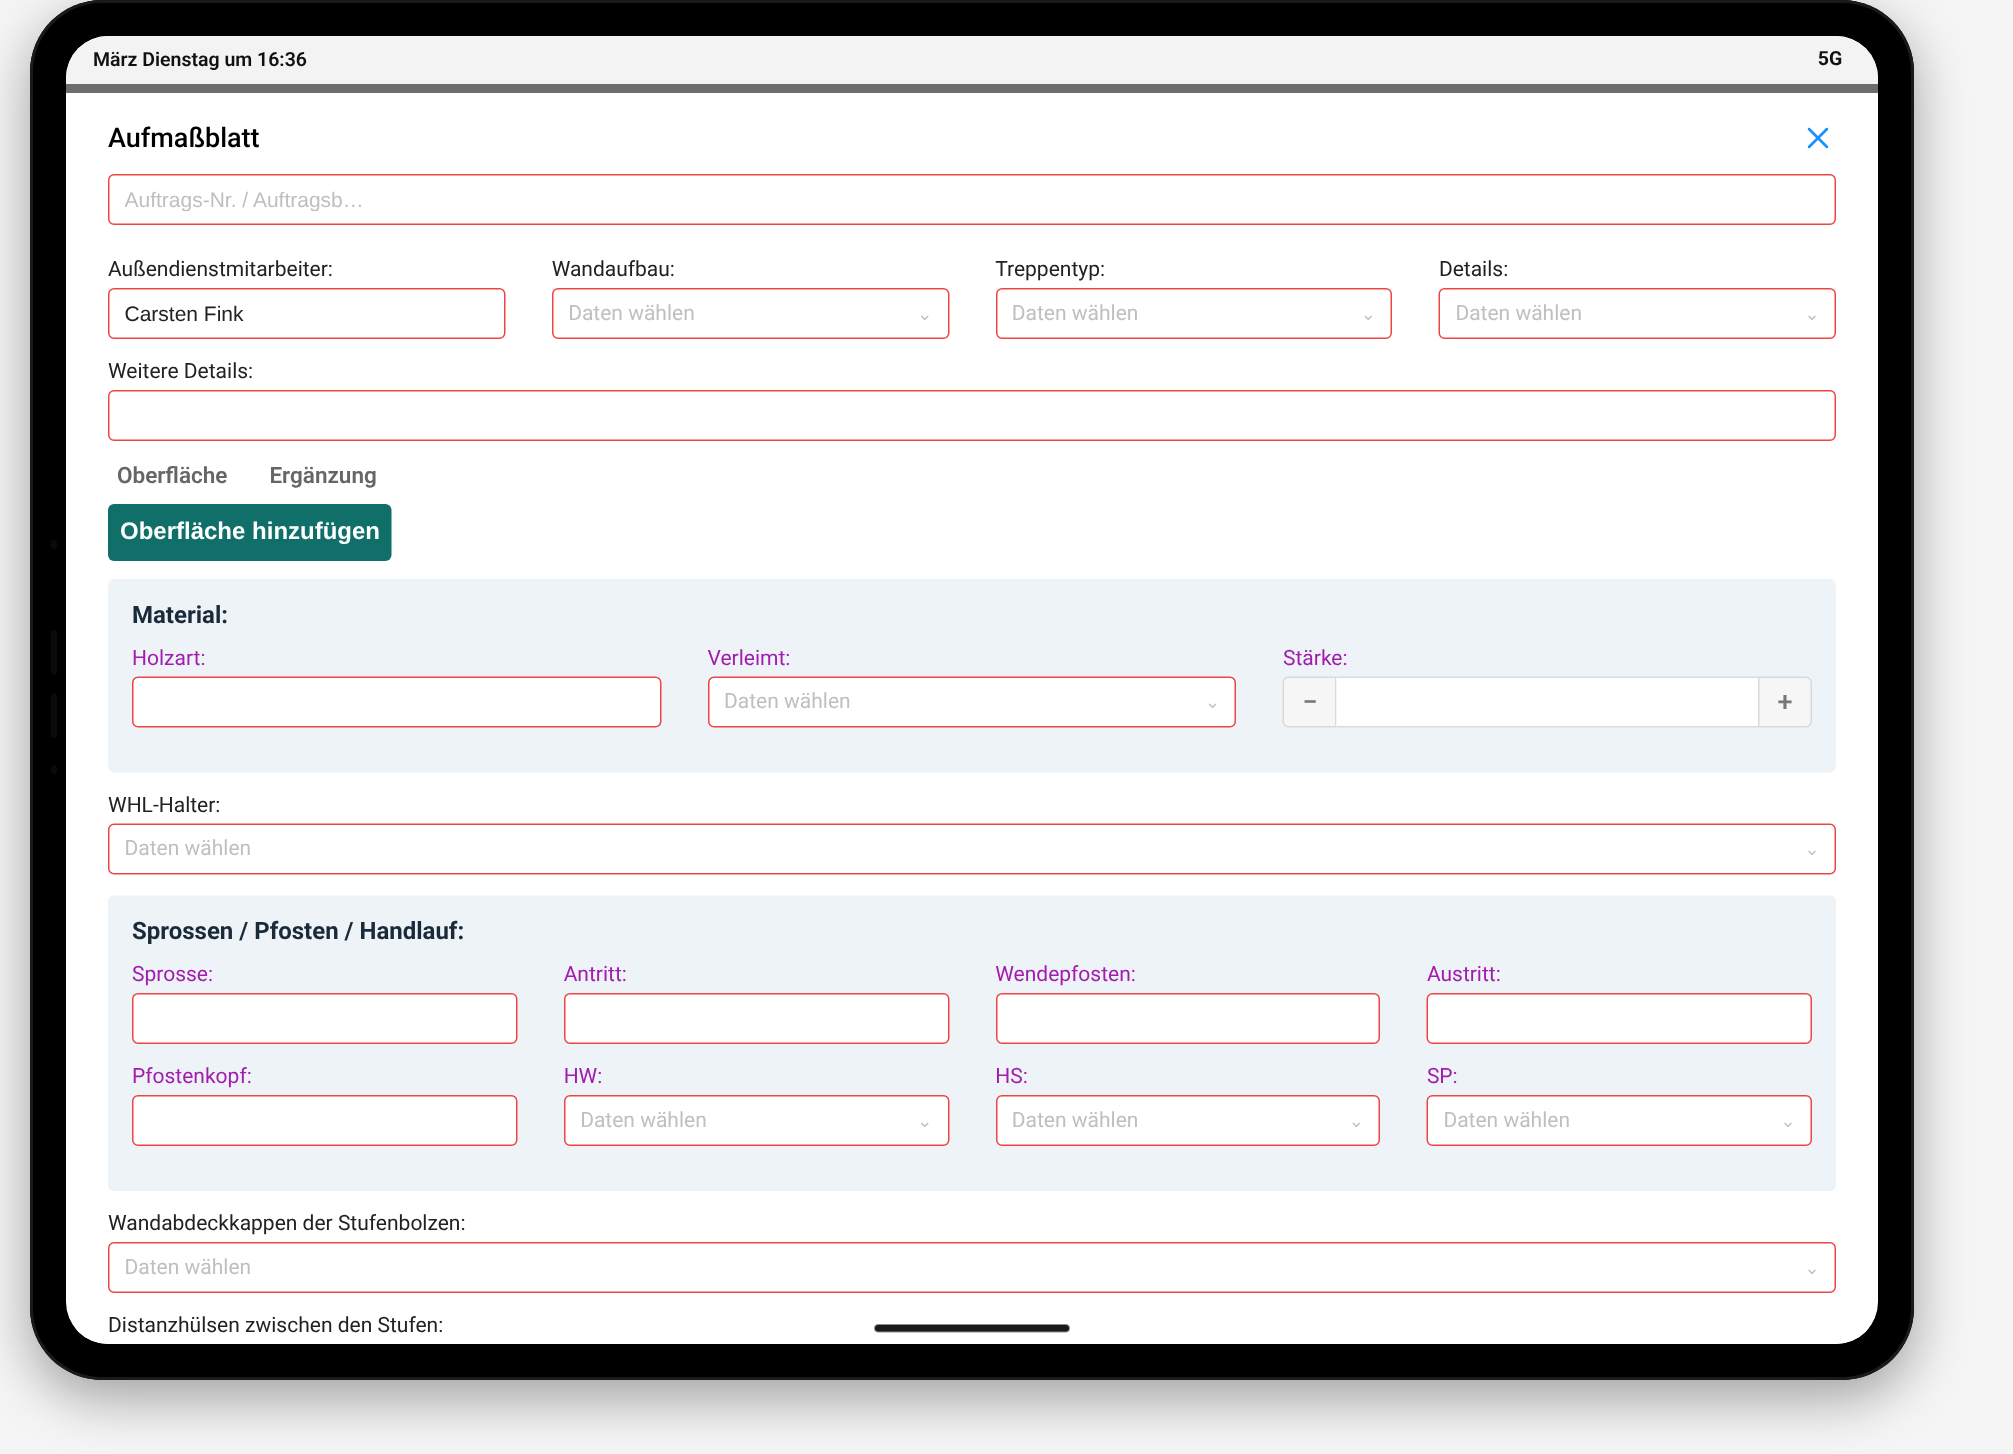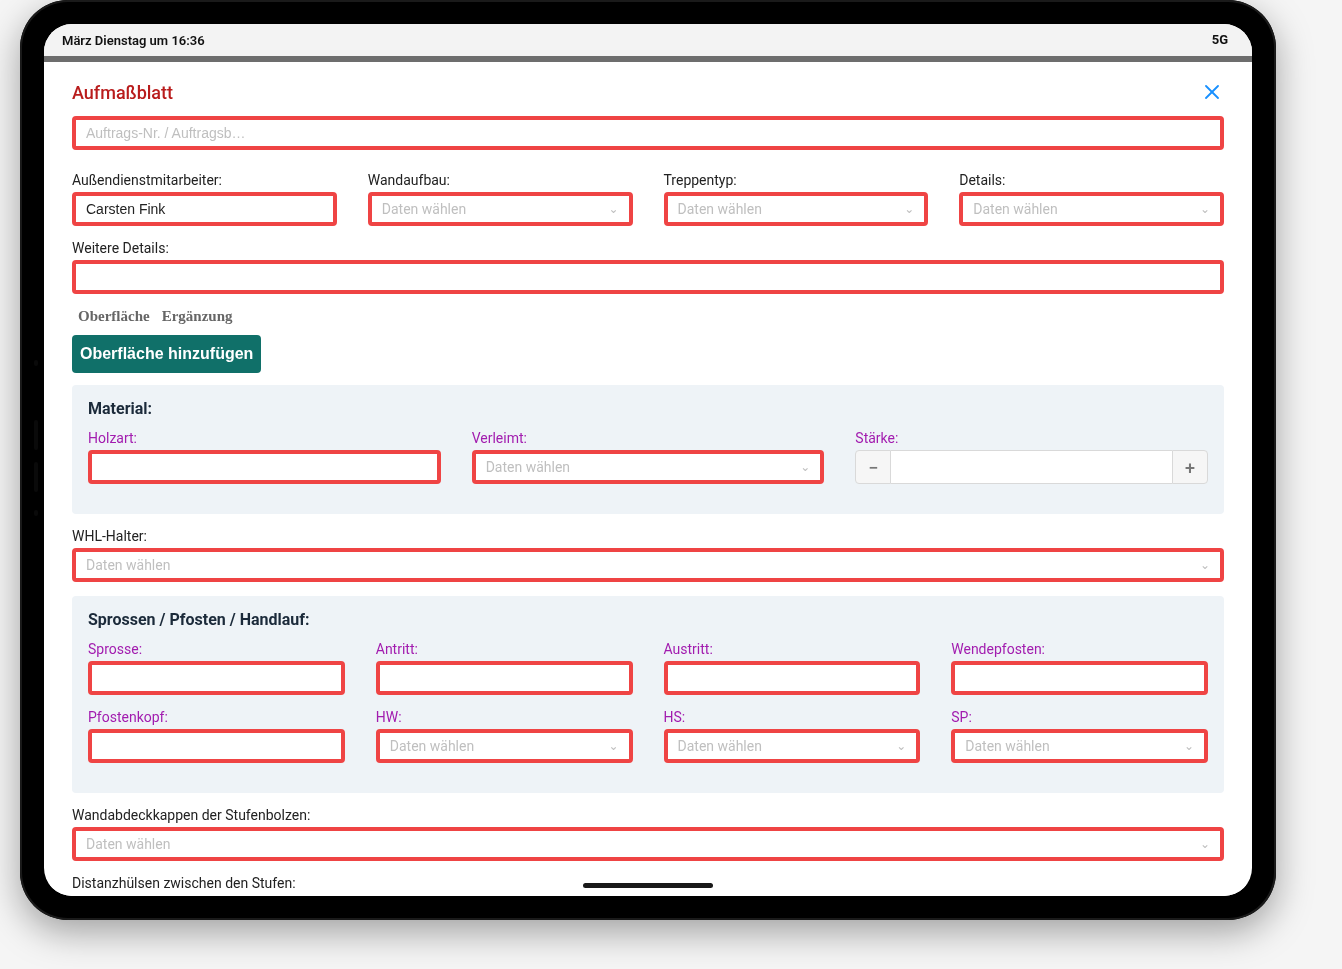--- a/index.html
+++ b/index.html
@@ -76,21 +76,21 @@
   .modal-header {
     display: flex;
     justify-content: space-between;
     align-items: center;
     margin-bottom: 12px;
   }
 
   .modal-title {
     font-size: 18px;
     font-weight: 500;
-    color: #b91c1c;
+    color: #000000;
   }
 
   .close-x {
     color: #1890ff;
     font-size: 18px;
     cursor: pointer;
     width: 24px;
     height: 24px;
     display:flex;
     align-items:center;
@@ -112,21 +112,21 @@
   .form-field label {
     display: block;
     font-size: 14px;
     color: #222;
     margin-bottom: 4px;
   }
 
   .input, .select {
     width: 100%;
     height: 34px;
-    border: 4px solid #ef4444;
+    border: 1px solid #ef4444;
     border-radius: 4px;
     padding: 0 10px;
     font-size: 14px;
     color: #222;
     background: #fff;
     display: flex;
     align-items: center;
     position: relative;
   }
 
@@ -135,23 +135,22 @@
   .select .caret {
     position: absolute;
     right: 10px;
     color: #bfbfbf;
     font-size: 12px;
     pointer-events: none;
   }
 
   .tabs-row {
     display: flex;
-    gap: 12px;
+    gap: 28px;
     margin: 8px 0 10px 6px;
-    font-family: Liberation Serif, serif;
   }
   .tab {
     font-size: 15px;
     font-weight: 600;
     color: #666;
   }
 
   .primary-btn {
     display: inline-block;
     background: #107069;
@@ -362,25 +361,25 @@
         <div class="form-row">
           <div class="form-field">
             <label>Sprosse:</label>
             <input class="input" value="" style="">
           </div>
           <div class="form-field">
             <label>Antritt:</label>
             <input class="input" value="" style="">
           </div>
           <div class="form-field">
+            <label>Wendepfosten:</label>
+            <input class="input" value="" style="">
+          </div>
+          <div class="form-field">
             <label>Austritt:</label>
-            <input class="input" value="" style="">
-          </div>
-          <div class="form-field">
-            <label>Wendepfosten:</label>
             <input class="input" value="" style="">
           </div>
         </div>
 
         <div class="form-row">
           <div class="form-field">
             <label>Pfostenkopf:</label>
             <input class="input" value="" style="">
           </div>
           <div class="form-field">

